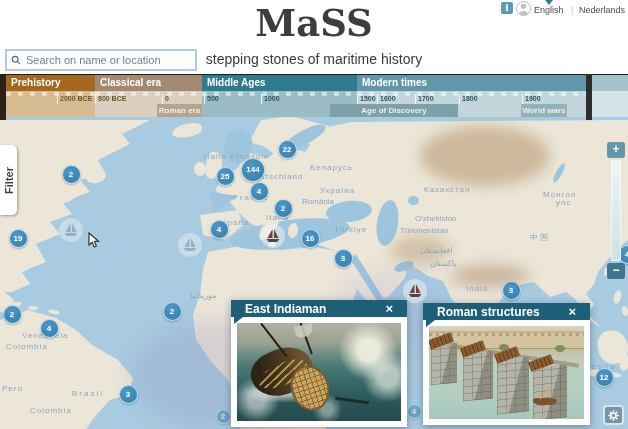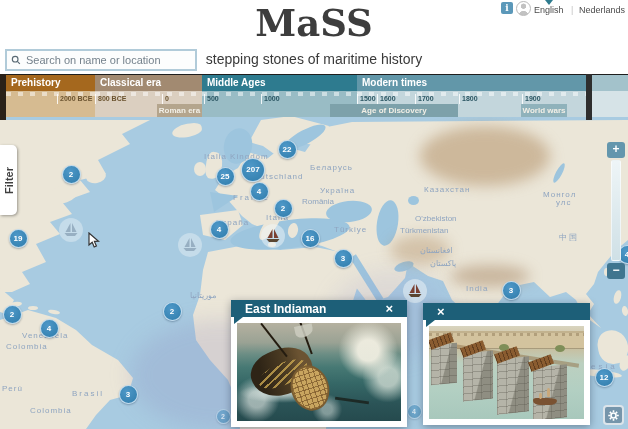--- a/index.html
+++ b/index.html
@@ -188,21 +188,21 @@
         <div class="mlabel" style="left: 320px; top: 66px; letter-spacing: 1px;">Україна</div>
         <div class="mlabel" style="left: 302px; top: 77px; letter-spacing: 0px;">România</div>
         <div class="mlabel" style="left: 334px; top: 105px; letter-spacing: 1px;">Türkiye</div>
         <div class="mlabel" style="left: 424px; top: 65px; letter-spacing: 1px;">Казахстан</div>
         <div class="mlabel" style="left: 543px; top: 70px; letter-spacing: 1px;">Монгол</div>
         <div class="mlabel" style="left: 556px; top: 78px; letter-spacing: 1px;">улс</div>
         <div class="mlabel" style="left: 415px; top: 94px; letter-spacing: 0px;">O'zbekiston</div>
         <div class="mlabel" style="left: 400px; top: 106px; letter-spacing: 0px;">Türkmenistan</div>
         <div class="mlabel" style="left: 420px; top: 126px; letter-spacing: 0px;">افغانستان</div>
         <div class="mlabel" style="left: 430px; top: 139px; letter-spacing: 0px;">پاکستان</div>
-        <div class="mlabel" style="left: 530px; top: 112px; letter-spacing: 2px; margin-left: 29px;">中国</div>
+        <div class="mlabel" style="left: 530px; top: 112px; letter-spacing: 2px;">中国</div>
         <div class="mlabel" style="left: 466px; top: 164px; letter-spacing: 1px;">India</div>
         <div class="mlabel" style="left: 190px; top: 171px; letter-spacing: 0px;">موريتانيا</div>
         <div class="mlabel" style="left: 22px; top: 211px; letter-spacing: 1px;">Venezuela</div>
         <div class="mlabel" style="left: 6px; top: 222px; letter-spacing: 1px;">Colombia</div>
         <div class="mlabel" style="left: 2px; top: 264px; letter-spacing: 1px;">Perú</div>
         <div class="mlabel" style="left: 72px; top: 269px; letter-spacing: 2px;">Brasil</div>
         <div class="mlabel" style="left: 30px; top: 286px; letter-spacing: 1px;">Colombia</div>
         <div class="mlabel" style="left: 556px; top: 242px; letter-spacing: 3px;">Indonesia</div>
         <div class="ship" style="left: 59px; top: 98px; opacity: 0.8;">
           <svg width="16" height="14" viewBox="0 0 16 14">
@@ -229,21 +229,21 @@
           <svg width="16" height="14" viewBox="0 0 16 14">
             <path d="M7.5 0 L7.5 9 L2.5 9 Z" fill="#7a4032"></path>
             <path d="M9 0 L13.5 9 L9 9 Z" fill="#7a4032"></path>
             <path d="M1.5 10 h13 l-2.5 3 h-8 z" fill="#5a4632"></path>
           </svg>
         </div>
         <div class="marker" style="left: 61.5px; top: 44.5px;">2</div>
         <div class="marker" style="left: 8.5px; top: 108.5px;">19</div>
         <div class="marker" style="left: 277.5px; top: 19.5px;">22</div>
         <div class="marker" style="left: 215.5px; top: 46.5px;">25</div>
-        <div class="marker big" style="left: 241px; top: 38px;">207</div>
+        <div class="marker big" style="left: 241px; top: 38px;">144</div>
         <div class="marker" style="left: 249.5px; top: 61.5px;">4</div>
         <div class="marker" style="left: 273.5px; top: 78.5px;">2</div>
         <div class="marker" style="left: 209.5px; top: 99.5px;">4</div>
         <div class="marker" style="left: 300.5px; top: 108.5px;">16</div>
         <div class="marker" style="left: 333.5px; top: 128.5px;">3</div>
         <div class="marker" style="left: 2.5px; top: 184.5px;">2</div>
         <div class="marker" style="left: 39.5px; top: 198.5px;">4</div>
         <div class="marker" style="left: 162.5px; top: 181.5px;">2</div>
         <div class="marker" style="left: 118.5px; top: 264.5px;">3</div>
         <div class="marker small faded" style="left: 215.5px; top: 288.5px;">2</div>
@@ -334,20 +334,21 @@
       <div class="ei-mast1"></div>
       <div class="ei-mast2"></div>
       <div class="ei-sail"></div>
       <div class="ei-spar"></div>
     </div>
   </div>
 </div>
 
 <div class="popup" style="left:423px;top:303px;width:167px">
   <div class="phead">
+    <span>Roman structures</span>
     <span class="pclose">×</span>
   </div>
   <div class="ptail"></div>
   <div class="pframe" style="height:105px">
     <div class="art art-ro">
       <div class="ro-wall"></div>
       <div class="ro-tree" style="left:18px;top:17px"></div>
       <div class="ro-tree" style="left:70px;top:18px"></div>
       <div class="ro-tree" style="left:126px;top:19px"></div>
       <div class="ro-road"></div>

